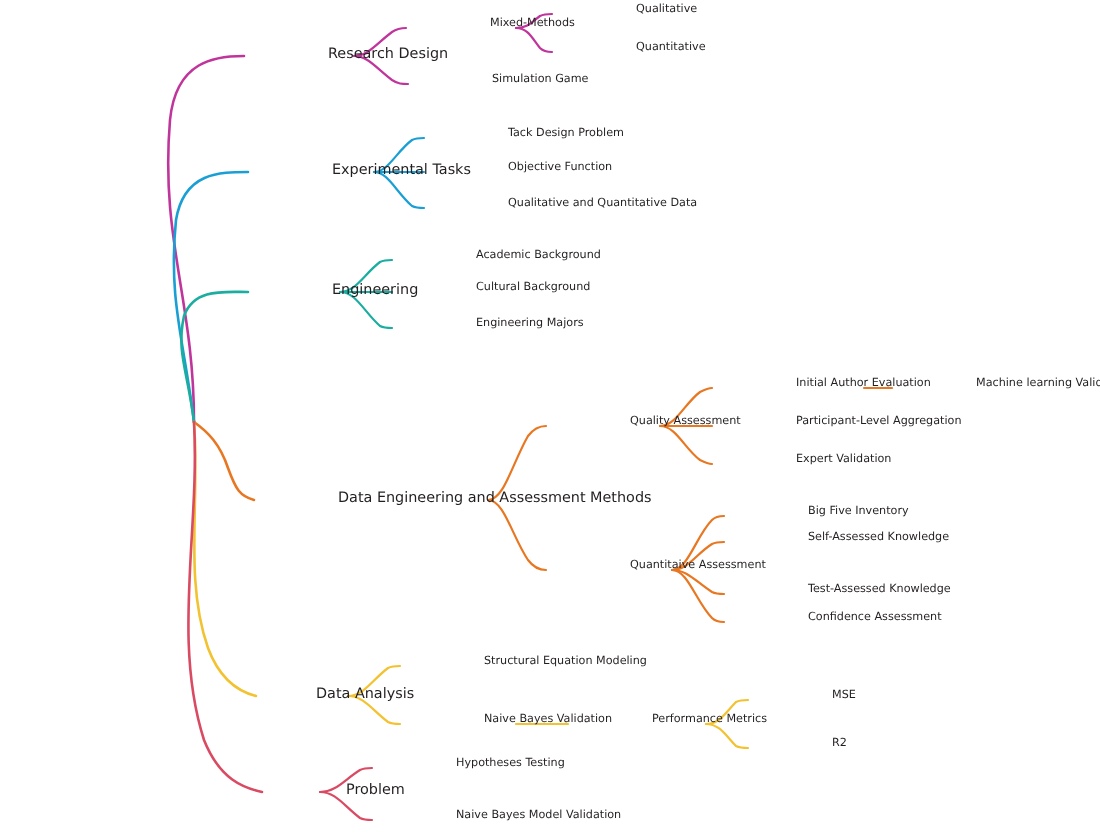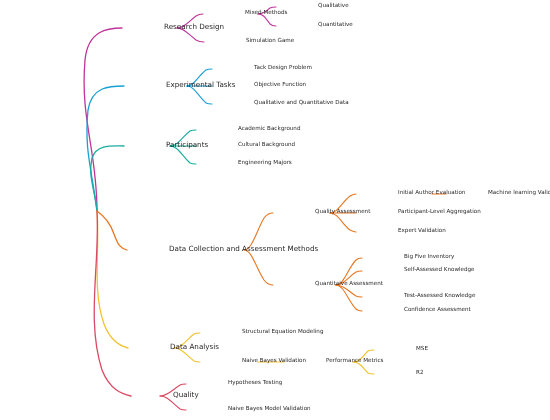--- a/index.html
+++ b/index.html
@@ -112,24 +112,24 @@
 
     <g fill="none" stroke-width="1.1" stroke-linecap="round">
       <path d="M160,396 C168,396 172,390 180,385 C182,384 184,384 186,384" stroke="#d94a63"></path>
       <path d="M160,396 C168,396 172,403 180,409 C182,410 184,410 186,410" stroke="#d94a63"></path>
     </g>
   </svg>
 
 
   <div class="node-label l1-label" style="left:124px; top:23px;">Research Design</div>
   <div class="node-label l1-label" style="left:126px; top:81px;">Experimental Tasks</div>
-  <div class="node-label l1-label" style="left:126px; top:141px;">Participants</div>
-  <div class="node-label l1-label" style="left:129px; top:245px;">Data Collection and Assessment Methods</div>
-  <div class="node-label l1-label" style="left:130px; top:343px;">Data Analysis</div>
-  <div class="node-label l1-label" style="left:133px; top:391px;">Quality</div>
+  <div class="node-label l1-label" style="left:126px; top:141px;">Engineering</div>
+  <div class="node-label l1-label" style="left:129px; top:245px;">Data Engineering and Assessment Methods</div>
+  <div class="node-label l1-label" style="left:118px; top:343px;">Data Analysis</div>
+  <div class="node-label l1-label" style="left:133px; top:391px;">Problem</div>
 
   <div class="node-label l2-label" style="left:205px; top:10px;">Mixed-Methods</div>
   <div class="node-label l2-label" style="left:206px; top:38px;">Simulation Game</div>
   <div class="node-label l3-label" style="left:278px; top:3px;">Qualitative</div>
   <div class="node-label l3-label" style="left:278px; top:22px;">Quantitative</div>
 
   <div class="node-label l2-label" style="left:214px; top:65px;">Tack Design Problem</div>
   <div class="node-label l2-label" style="left:214px; top:82px;">Objective Function</div>
   <div class="node-label l2-label" style="left:214px; top:100px;">Qualitative and Quantitative Data</div>
 

